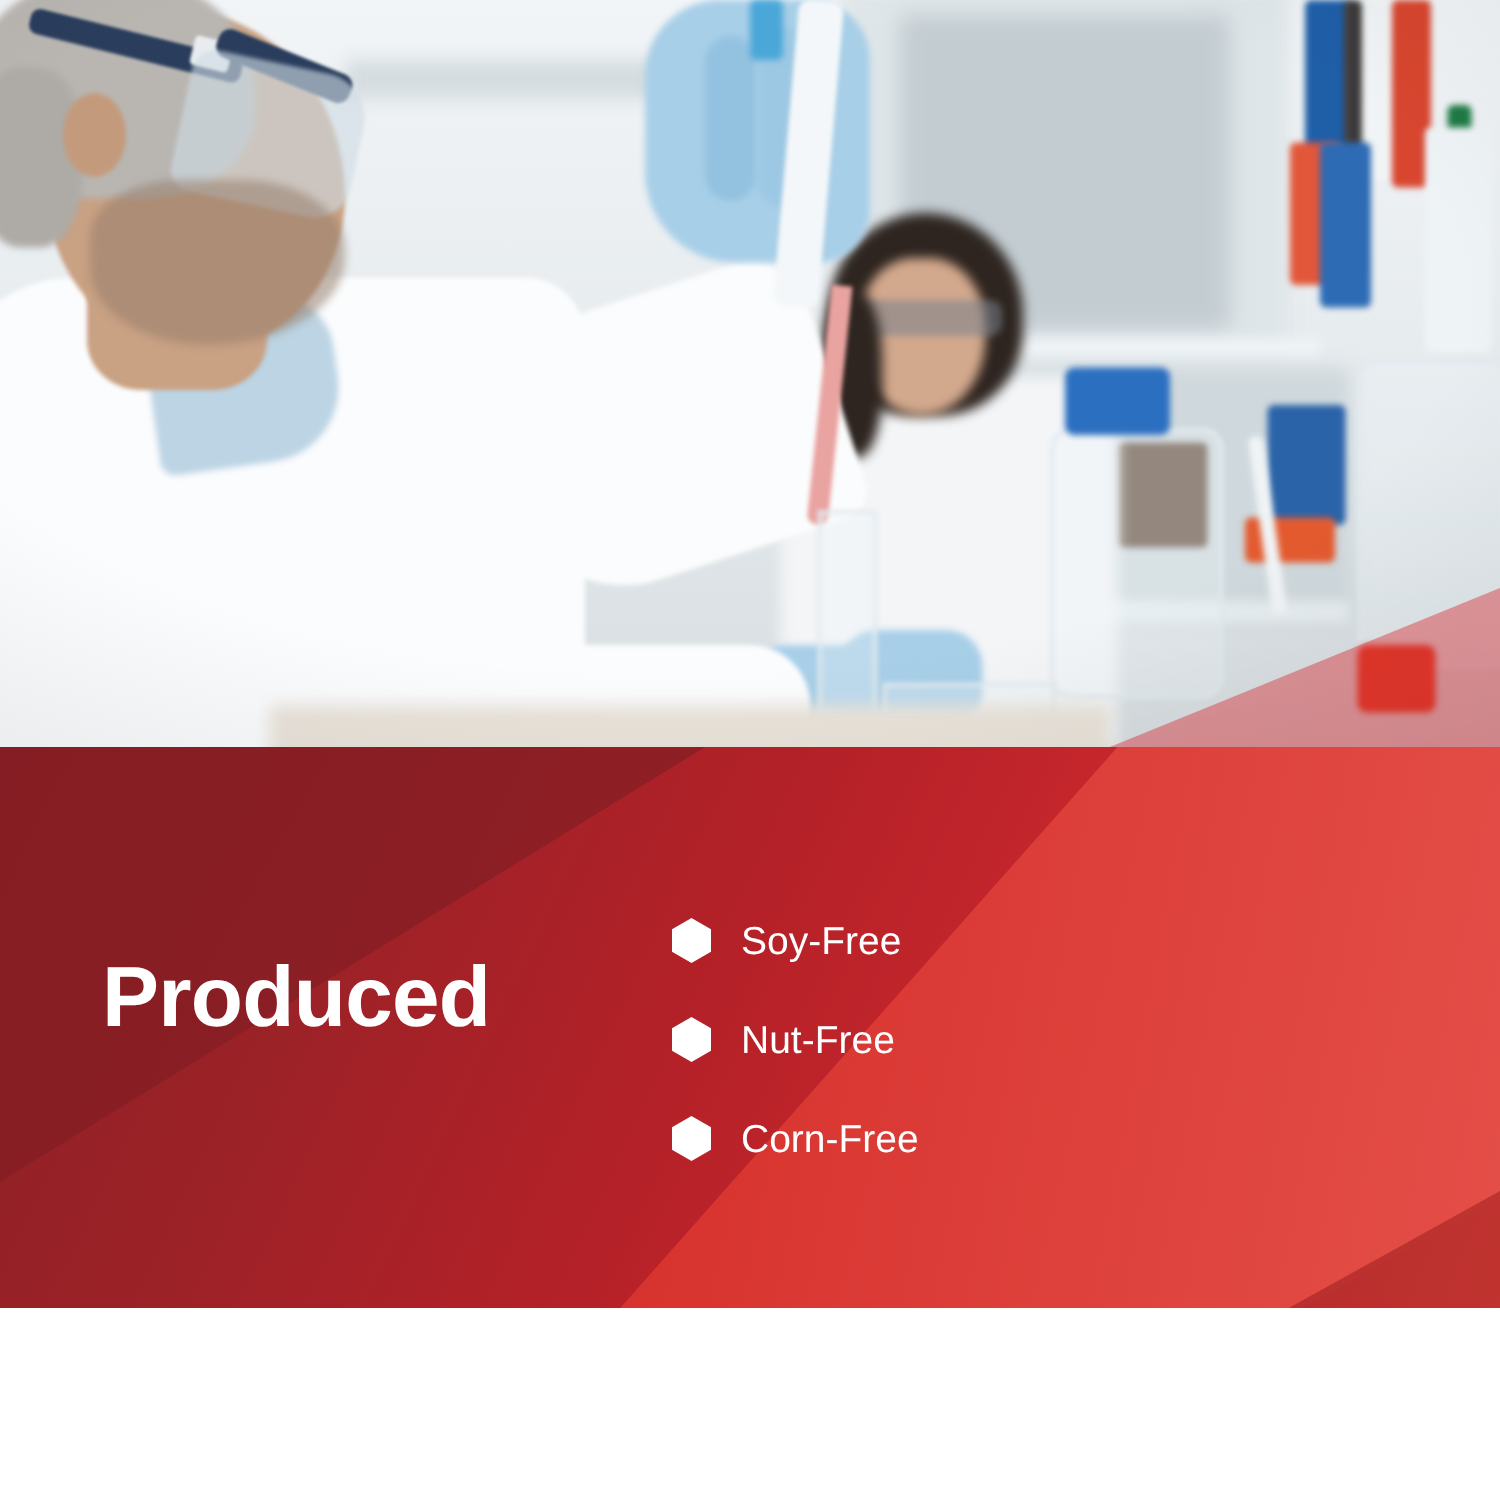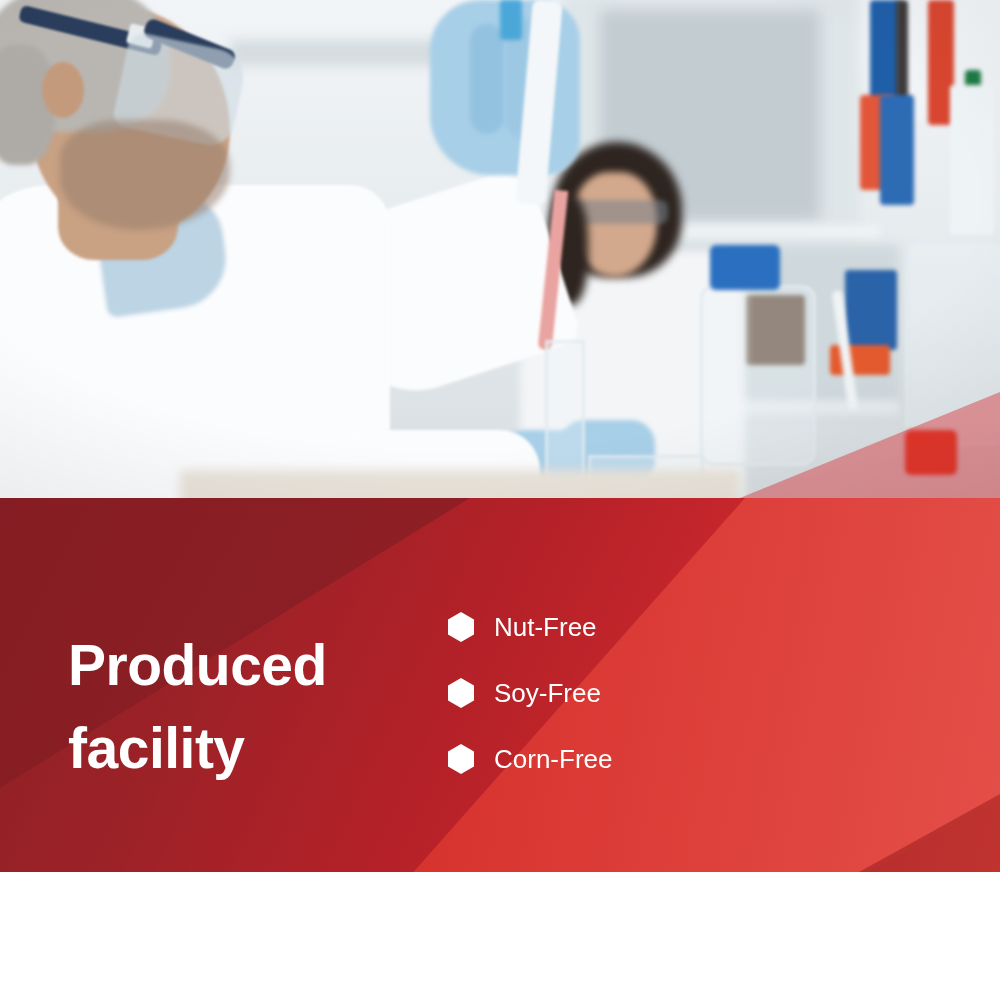--- a/index.html
+++ b/index.html
@@ -183,37 +183,36 @@
 
   <div id="panel">
     <div id="band-dark-left"></div>
     <div id="band-bright"></div>
     <div id="band-dark-br"></div>
 
     <div id="panel-content">
 
       <h1 id="headline">
         <span class="hl-line">Produced</span>
-        <span class="hl-line">facility</span>
       </h1>
 
       <div id="claims">
 
 
         <div class="claim-col">
+          <div class="claim-row">
+            <span class="hexagon"></span>
+            <span class="claim-label">Soy-Free</span>
+          </div>
           <div class="claim-row">
             <span class="hexagon"></span>
             <span class="claim-label">Nut-Free</span>
           </div>
           <div class="claim-row">
             <span class="hexagon"></span>
-            <span class="claim-label">Soy-Free</span>
-          </div>
-          <div class="claim-row">
-            <span class="hexagon"></span>
             <span class="claim-label">Corn-Free</span>
           </div>
         </div>
 
       </div>
     </div>
   </div>
 </div>
 
 </body></html>

